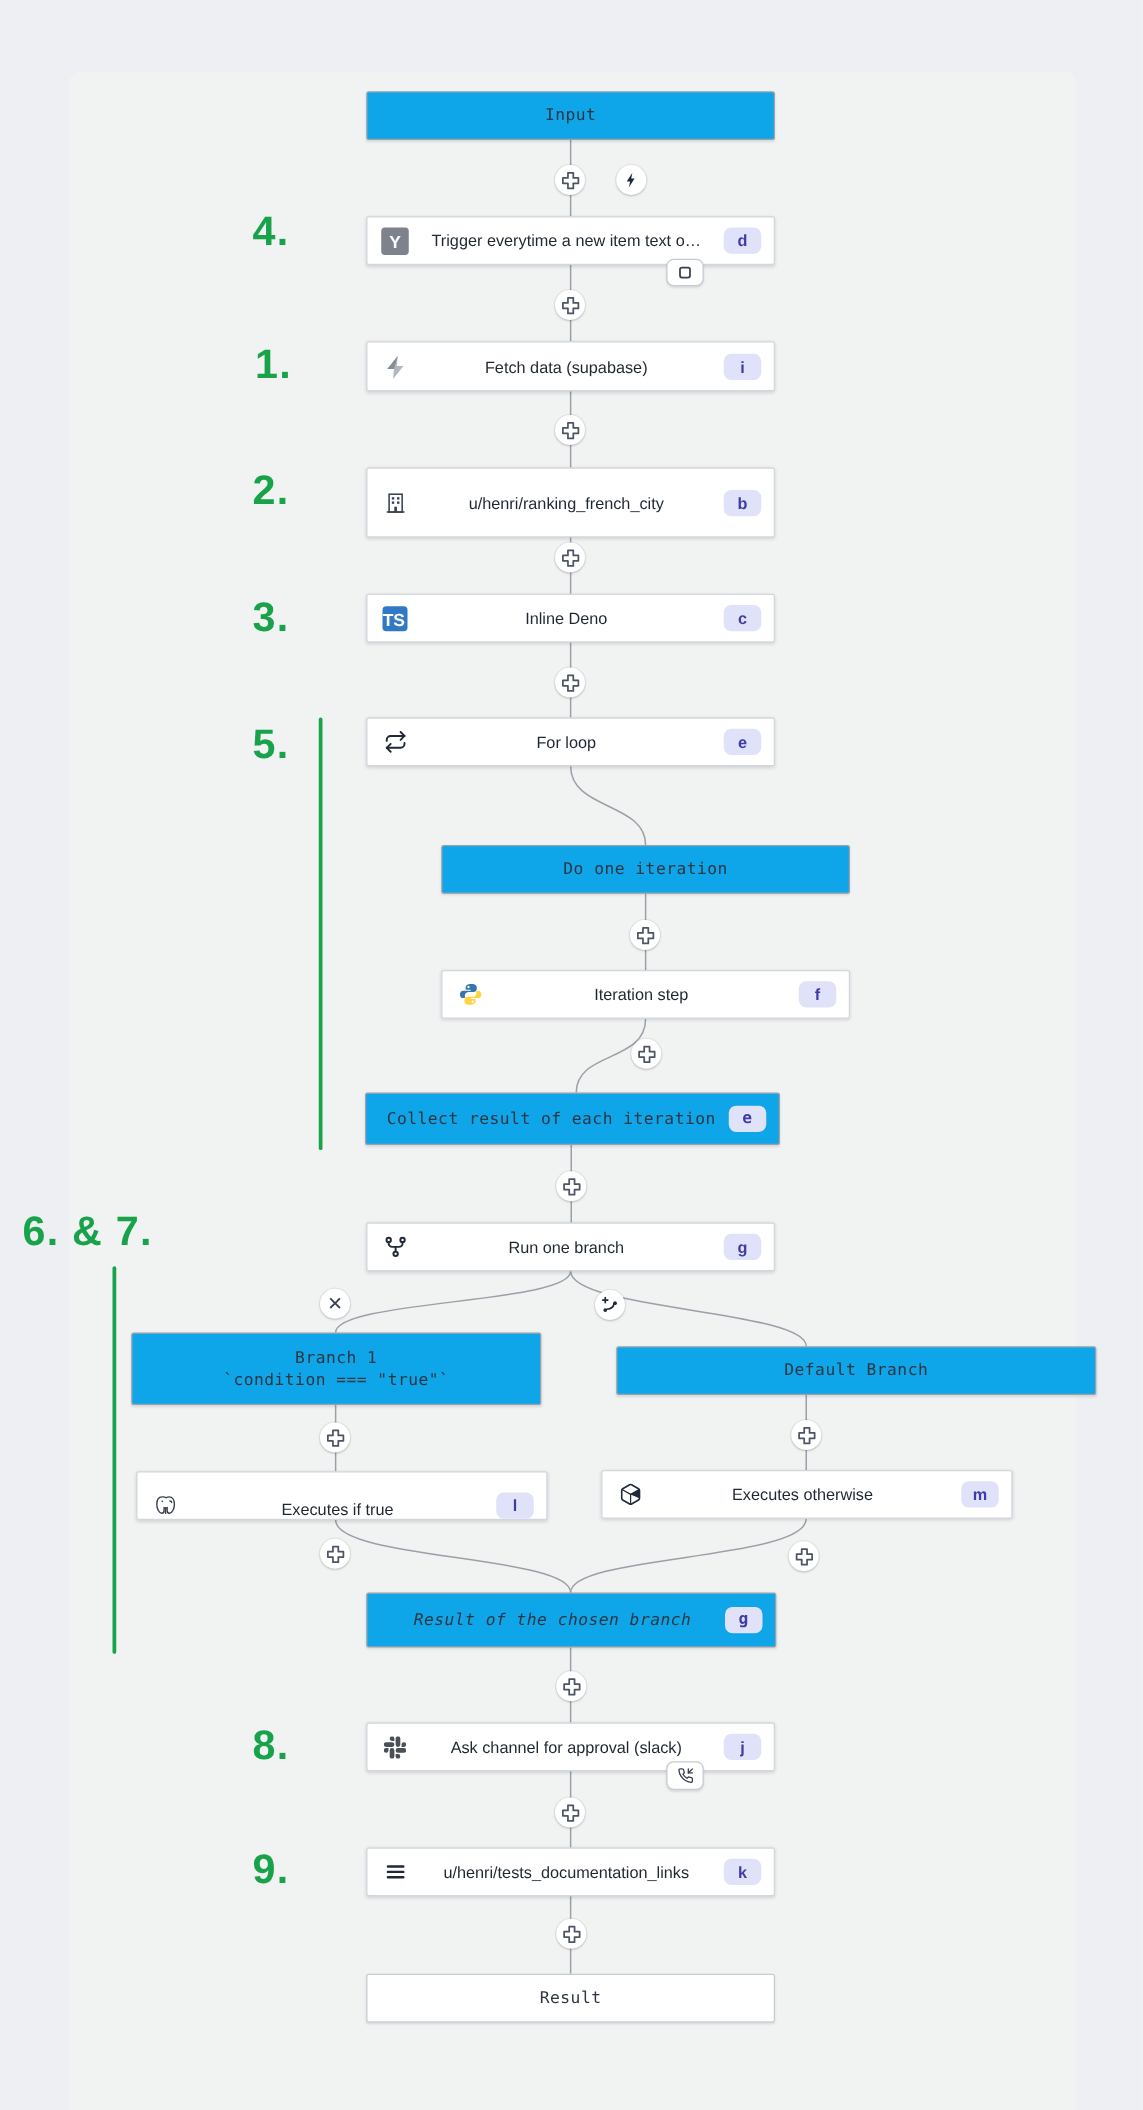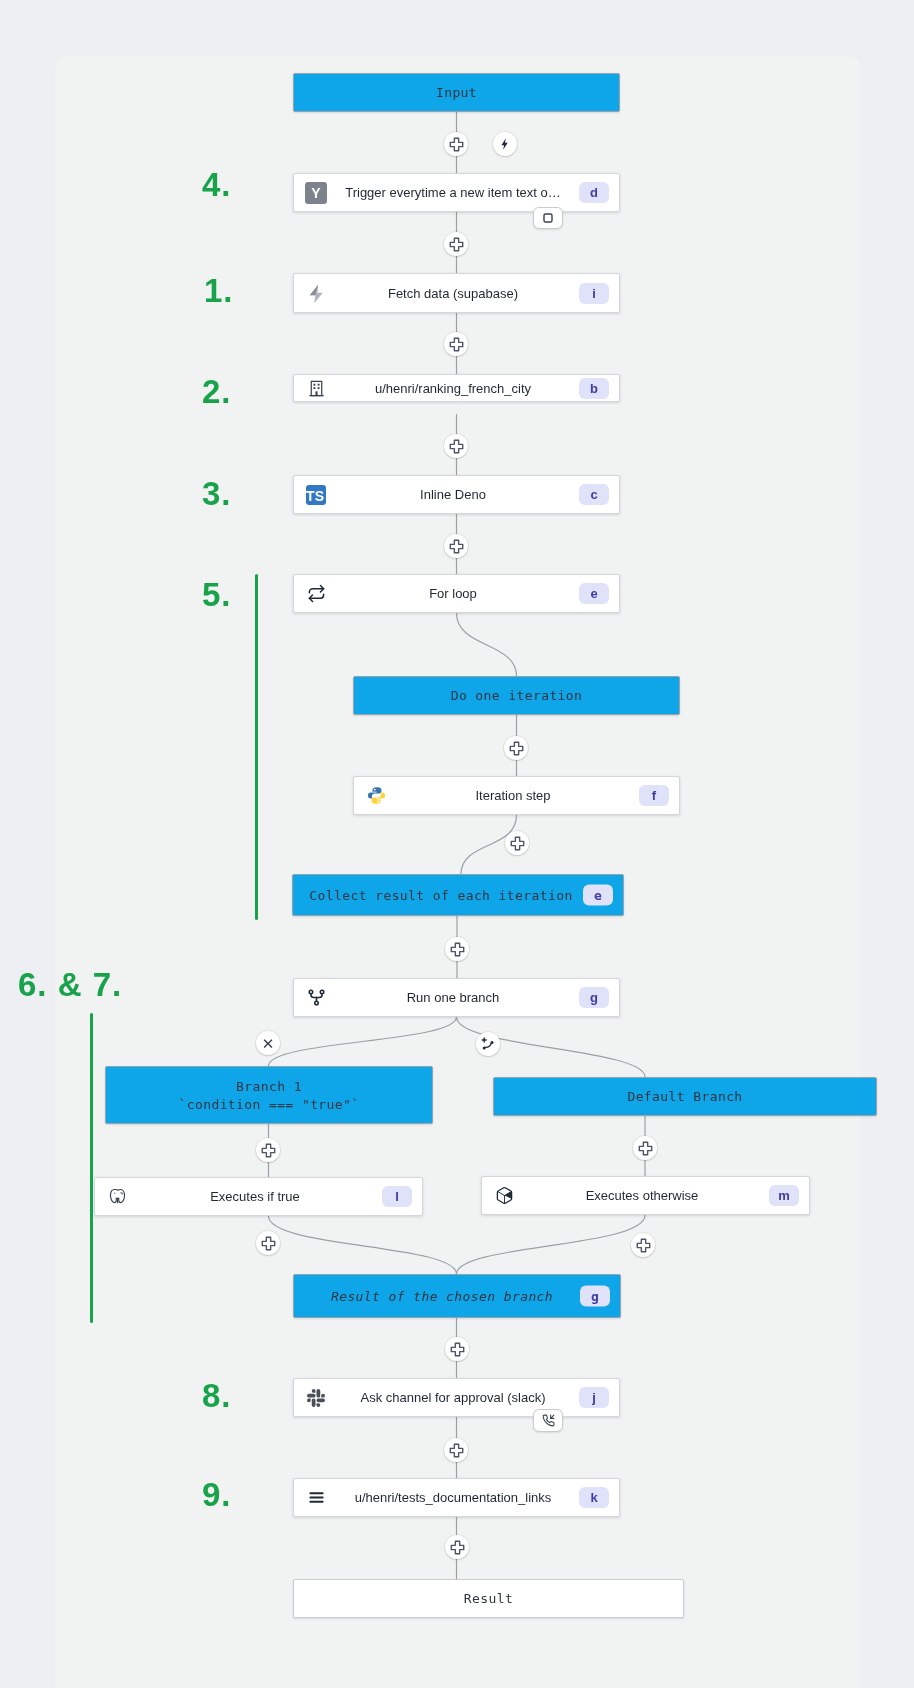--- a/index.html
+++ b/index.html
@@ -127,21 +127,21 @@
     <span class="slabel">Fetch data (supabase)</span>
     <span class="badge">i</span>
   </div>
 
   <div class="circle" style="left:444px; top:332px;">
     <svg width="15" height="15" viewBox="0 0 14 14">
         <path d="M5 1.2h4v3.8h3.8v4H9v3.8H5V9H1.2V5H5Z" fill="#fff" stroke="#4b5563" stroke-width="1.3" stroke-linejoin="round"></path>
       </svg>
   </div>
 
-  <div class="node snode" style="left:293px; top:374px; width:327px; height:28px;">
+  <div class="node snode" style="left:293px; top:374px; width:327px; height:56px;">
     <span class="nicon">
       <svg width="19" height="19" viewBox="0 0 20 20" fill="none" stroke="#374151" stroke-width="1.3">
           <rect x="4.5" y="2.5" width="11" height="15"></rect>
           <path d="M2.5 17.5h15"></path>
           <g fill="#374151" stroke="none">
             <rect x="6.8" y="5" width="2" height="2"></rect>
             <rect x="11.2" y="5" width="2" height="2"></rect>
             <rect x="6.8" y="8.6" width="2" height="2"></rect>
             <rect x="11.2" y="8.6" width="2" height="2"></rect>
             <rect x="8.9" y="13" width="2.2" height="4.2"></rect>
@@ -264,21 +264,21 @@
     <svg width="15" height="15" viewBox="0 0 14 14">
         <path d="M5 1.2h4v3.8h3.8v4H9v3.8H5V9H1.2V5H5Z" fill="#fff" stroke="#4b5563" stroke-width="1.3" stroke-linejoin="round"></path>
       </svg>
   </div>
   <div class="circle" style="left:633px; top:1136px;">
     <svg width="15" height="15" viewBox="0 0 14 14">
         <path d="M5 1.2h4v3.8h3.8v4H9v3.8H5V9H1.2V5H5Z" fill="#fff" stroke="#4b5563" stroke-width="1.3" stroke-linejoin="round"></path>
       </svg>
   </div>
 
-  <div class="node snode" style="left:94px; top:1177px; width:329px; height:39px;">
+  <div class="node snode" style="left:109px; top:1177px; width:329px; height:39px;align-items:flex-end;">
     <span class="nicon">
       <svg width="19" height="19" viewBox="0 0 20 20" fill="none" stroke="#374151" stroke-width="1.2" stroke-linecap="round">
           <path d="M7 2.6C4.3 2.6 2.6 5 2.6 8.8c0 4 2 7.6 4.2 7.6 1.3 0 1.9-.8 1.9-2.4v-2.2c.4.1.9.2 1.3.2s.9-.1 1.3-.2V14c0 1.6.6 2.4 1.9 2.4 2.2 0 4.2-3.6 4.2-7.6 0-3.8-1.7-6.2-4.4-6.2-1 0-1.9.3-2.6.8-.7-.5-1.4-.8-2.4-.8Z"></path>
           <path d="M10 12v4.4"></path>
           <circle cx="7.2" cy="6.4" r=".7" fill="#374151" stroke="none"></circle>
           <path d="M13.6 6.1c.9 0 1.5.5 1.5 1.3"></path>
         </svg>
     </span>
     <span class="slabel">Executes if true</span>
     <span class="badge">l</span>
@@ -351,16 +351,16 @@
     <span class="slabel">u/henri/tests_documentation_links</span>
     <span class="badge">k</span>
   </div>
 
   <div class="circle" style="left:445px; top:1535px;">
     <svg width="15" height="15" viewBox="0 0 14 14">
         <path d="M5 1.2h4v3.8h3.8v4H9v3.8H5V9H1.2V5H5Z" fill="#fff" stroke="#4b5563" stroke-width="1.3" stroke-linejoin="round"></path>
       </svg>
   </div>
 
-  <div class="node wnode" style="left:293px; top:1579px; width:391px; height:39px;">
+  <div class="node wnode" style="left:293px; top:1579px; width:327px; height:39px;">
     <span>Result</span>
   </div>
 </div>
 
 </body></html>

